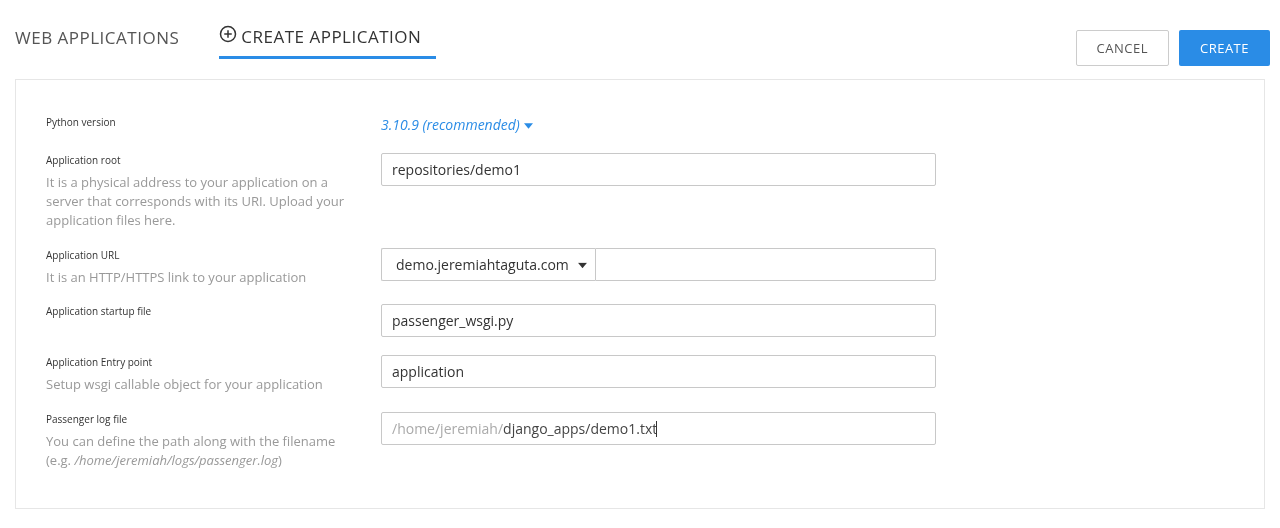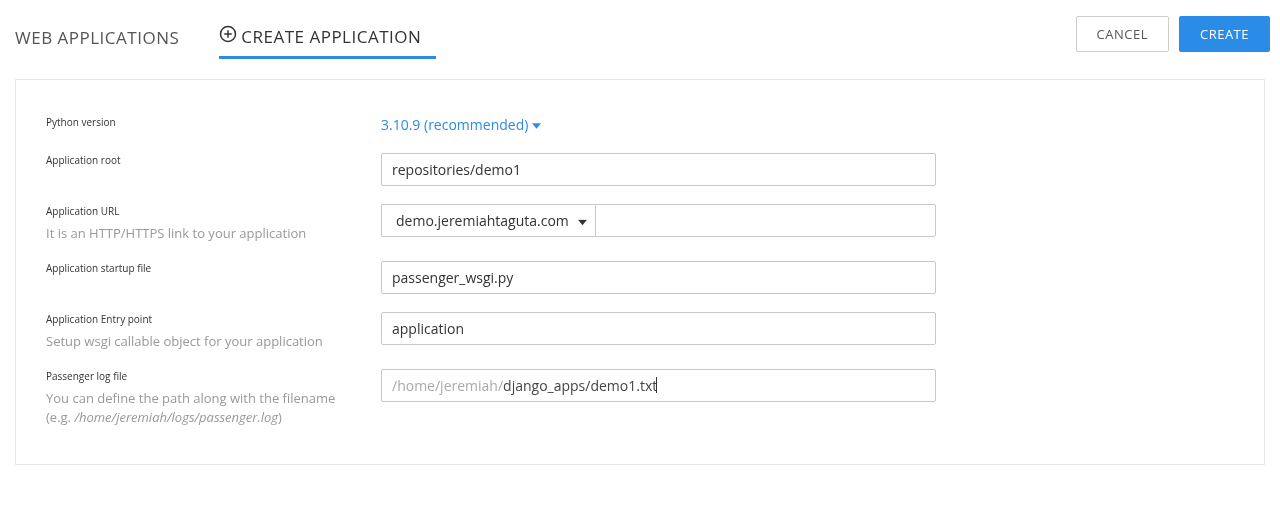--- a/index.html
+++ b/index.html
@@ -44,21 +44,21 @@
       justify-content: center;
       margin-right: 4px;
     }
     .tab .plus-icon-wrap svg {
       width: 18px;
       height: 18px;
     }
     .action-buttons {
       position: absolute;
       right: 10px;
-      top: 16px;
+      top: 30px;
       display: flex;
       gap: 10px;
     }
     .btn {
       padding: 8px 20px;
       font-size: 13px;
       letter-spacing: 0.5px;
       border-radius: 2px;
       cursor: pointer;
       border: 1px solid transparent;
@@ -104,20 +104,21 @@
     .form-right {
       flex: 1;
       max-width: 555px;
     }
     .dropdown-link {
       color: #2a8ce6;
       font-size: 14px;
       display: inline-flex;
       align-items: center;
       cursor: pointer;
+      font-style: italic;
     }
     .caret {
       margin-left: 4px;
       display: inline-block;
     }
     .caret svg {
       width: 9px;
       height: 6px;
       vertical-align: middle;
     }
@@ -227,20 +228,21 @@
               <path d="M0 0 L5 6 L10 0 Z" fill="#2a8ce6"></path>
             </svg>
         </span>
       </span>
     </div>
   </div>
 
   <div class="form-row">
     <div class="form-left">
       <div class="form-label">Application root</div>
+      <div class="form-hint">It is a physical address to your application on a server that corresponds with its URI. Upload your application files here.</div>
     </div>
     <div class="form-right">
       <input class="text-input" type="text" value="repositories/demo1" style="">
     </div>
   </div>
 
   <div class="form-row" style="margin-top:12px;">
     <div class="form-left">
       <div class="form-label">Application URL</div>
       <div class="form-hint">It is an HTTP/HTTPS link to your application</div>

